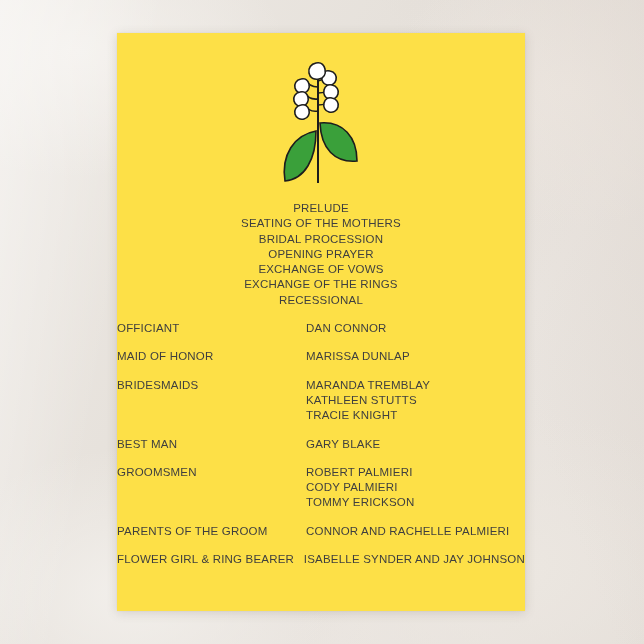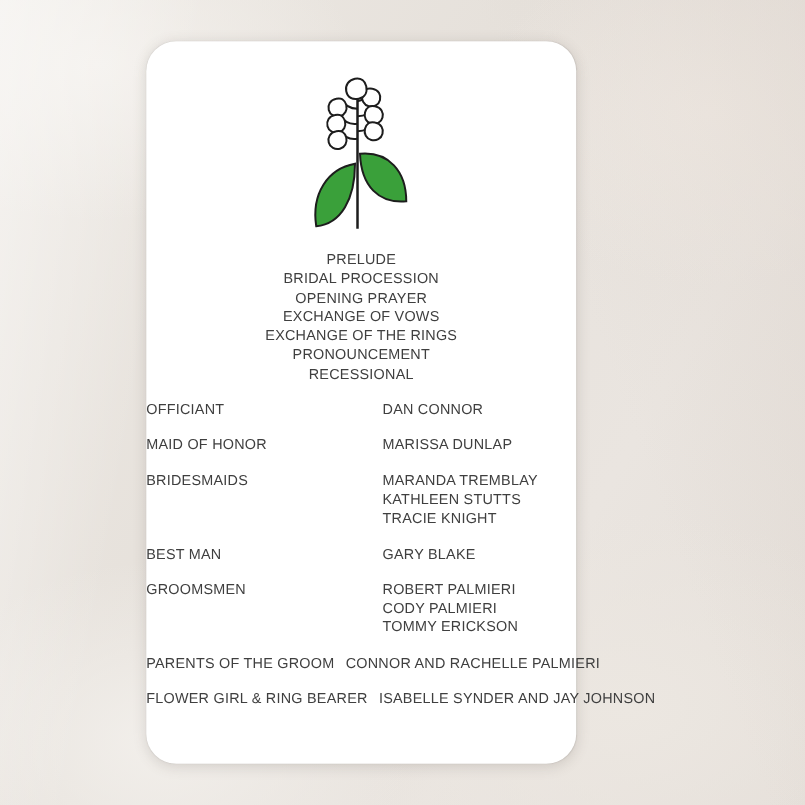--- a/index.html
+++ b/index.html
@@ -30,25 +30,24 @@
     inset: 0;
     background:
       linear-gradient(100deg, rgba(255,255,255,0.45) 0%, rgba(255,255,255,0) 22%),
       linear-gradient(250deg, rgba(214,204,196,0.35) 0%, rgba(214,204,196,0) 30%);
   }
 
   .card {
     position: absolute;
     left: 117px;
     top: 33px;
-    width: 344px;
+    width: 408px;
     height: 578px;
-    background: #ffffff;
+    background: #fde047;
     box-shadow: 0 2px 10px rgba(90,80,70,0.18), 0 0 1px rgba(0,0,0,0.1);
-    border-radius: 24px;
   }
 
   .flower {
     position: absolute;
     left: 0;
     right: 0;
     top: 10px;
     height: 150px;
     display: flex;
     justify-content: center;
@@ -124,25 +123,25 @@
         <path d="M71 55 c5 1 7 5 6 9 -1 4 -5 6 -9 5 -4 -1 -6 -5 -5 -9 1 -4 4 -6 8 -5 Z" fill="#ffffff"></path>
         <path d="M55 20 c-5 1 -8 5 -7 10 1 5 5 7 10 6 5 -1 7 -5 6 -10 -1 -4 -4 -7 -9 -6 Z" fill="#ffffff"></path>
       </g>
     </svg>
   </div>
 
   <div class="program">
 
     <div class="order-list">
       <div>PRELUDE</div>
+      <div>SEATING OF THE MOTHERS</div>
       <div>BRIDAL PROCESSION</div>
       <div>OPENING PRAYER</div>
       <div>EXCHANGE OF VOWS</div>
       <div>EXCHANGE OF THE RINGS</div>
-      <div>PRONOUNCEMENT</div>
       <div>RECESSIONAL</div>
     </div>
 
     <div class="roles">
 
       <div class="role-row">
         <div class="role-label">OFFICIANT</div>
         <div class="role-values">
           <div>DAN CONNOR</div>
         </div>

